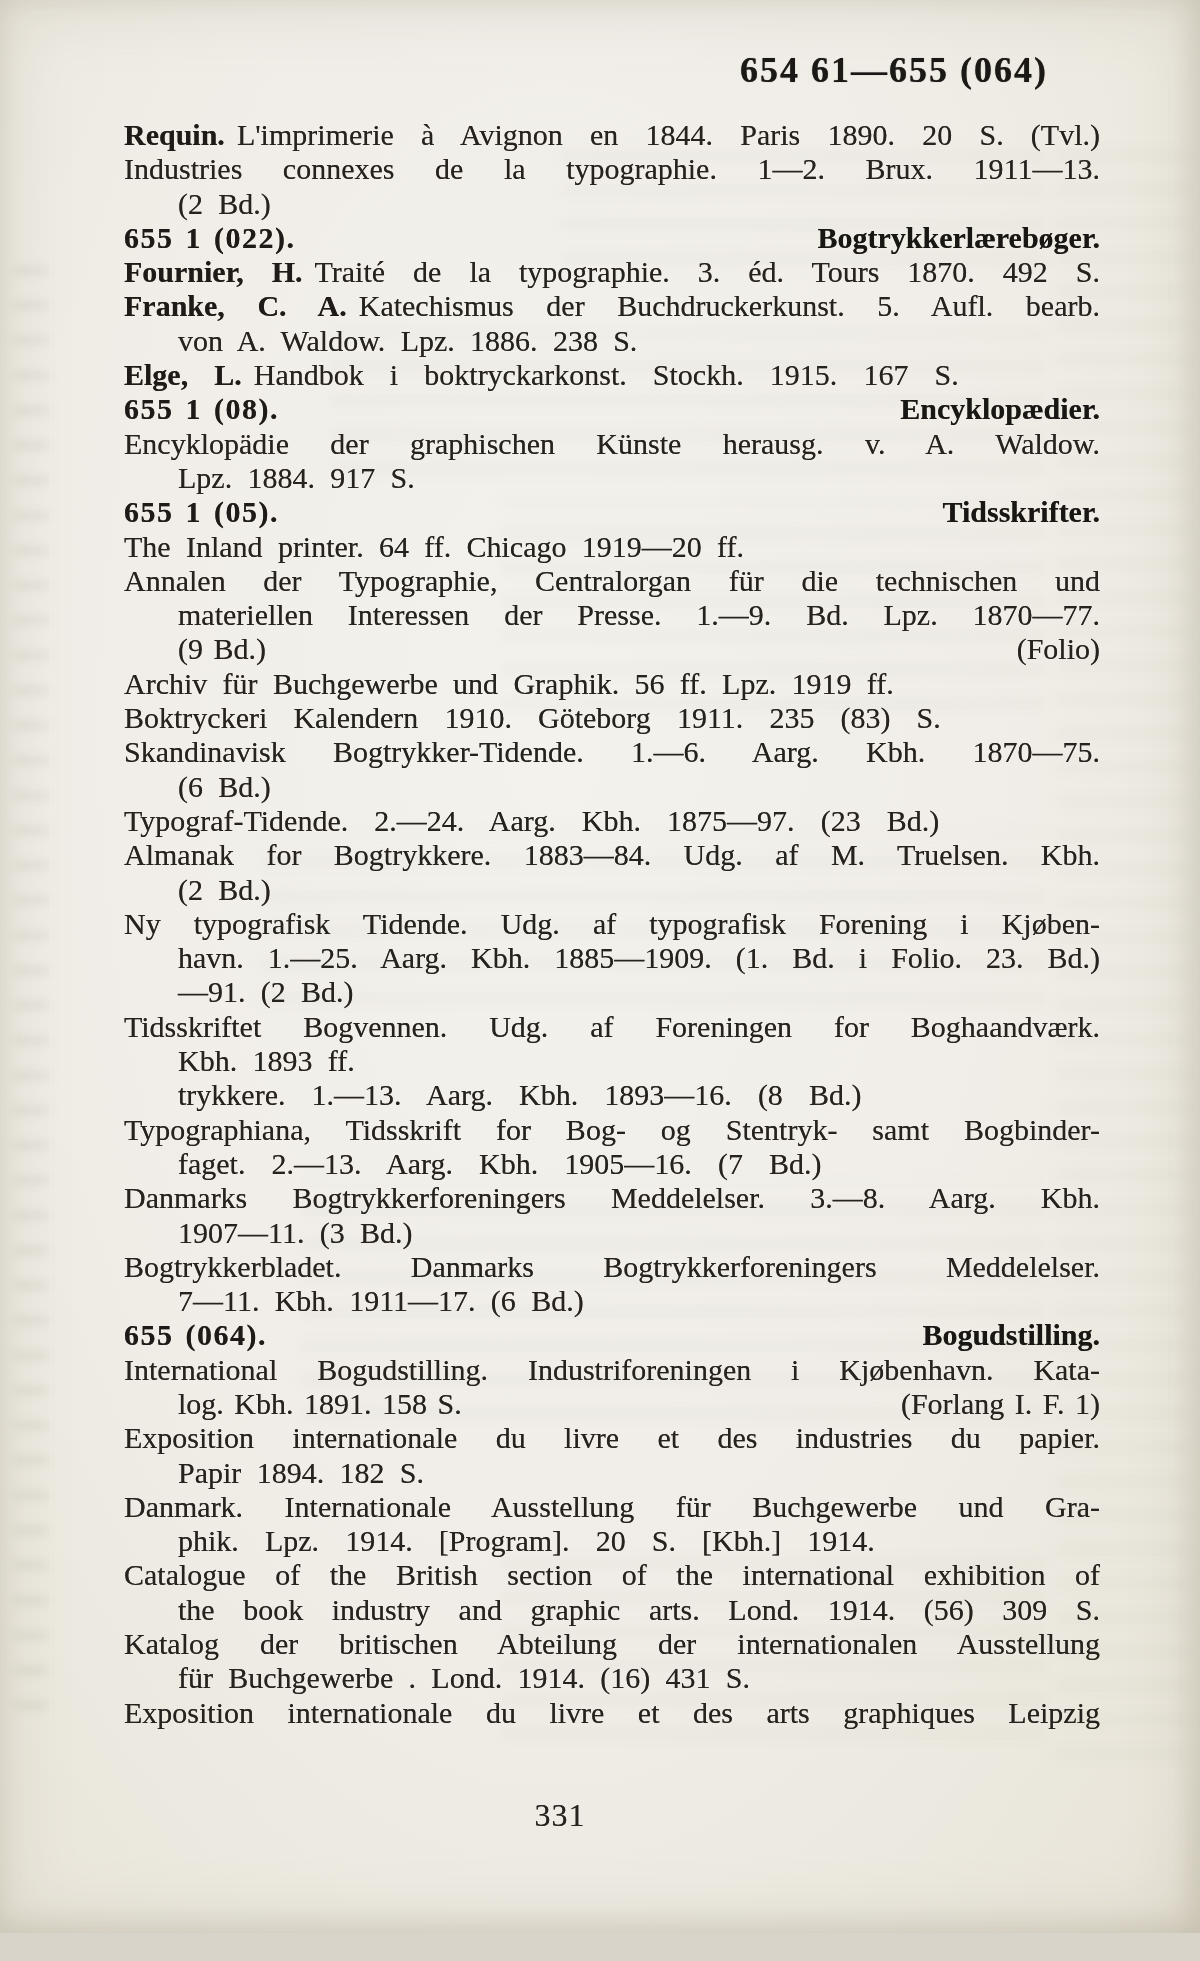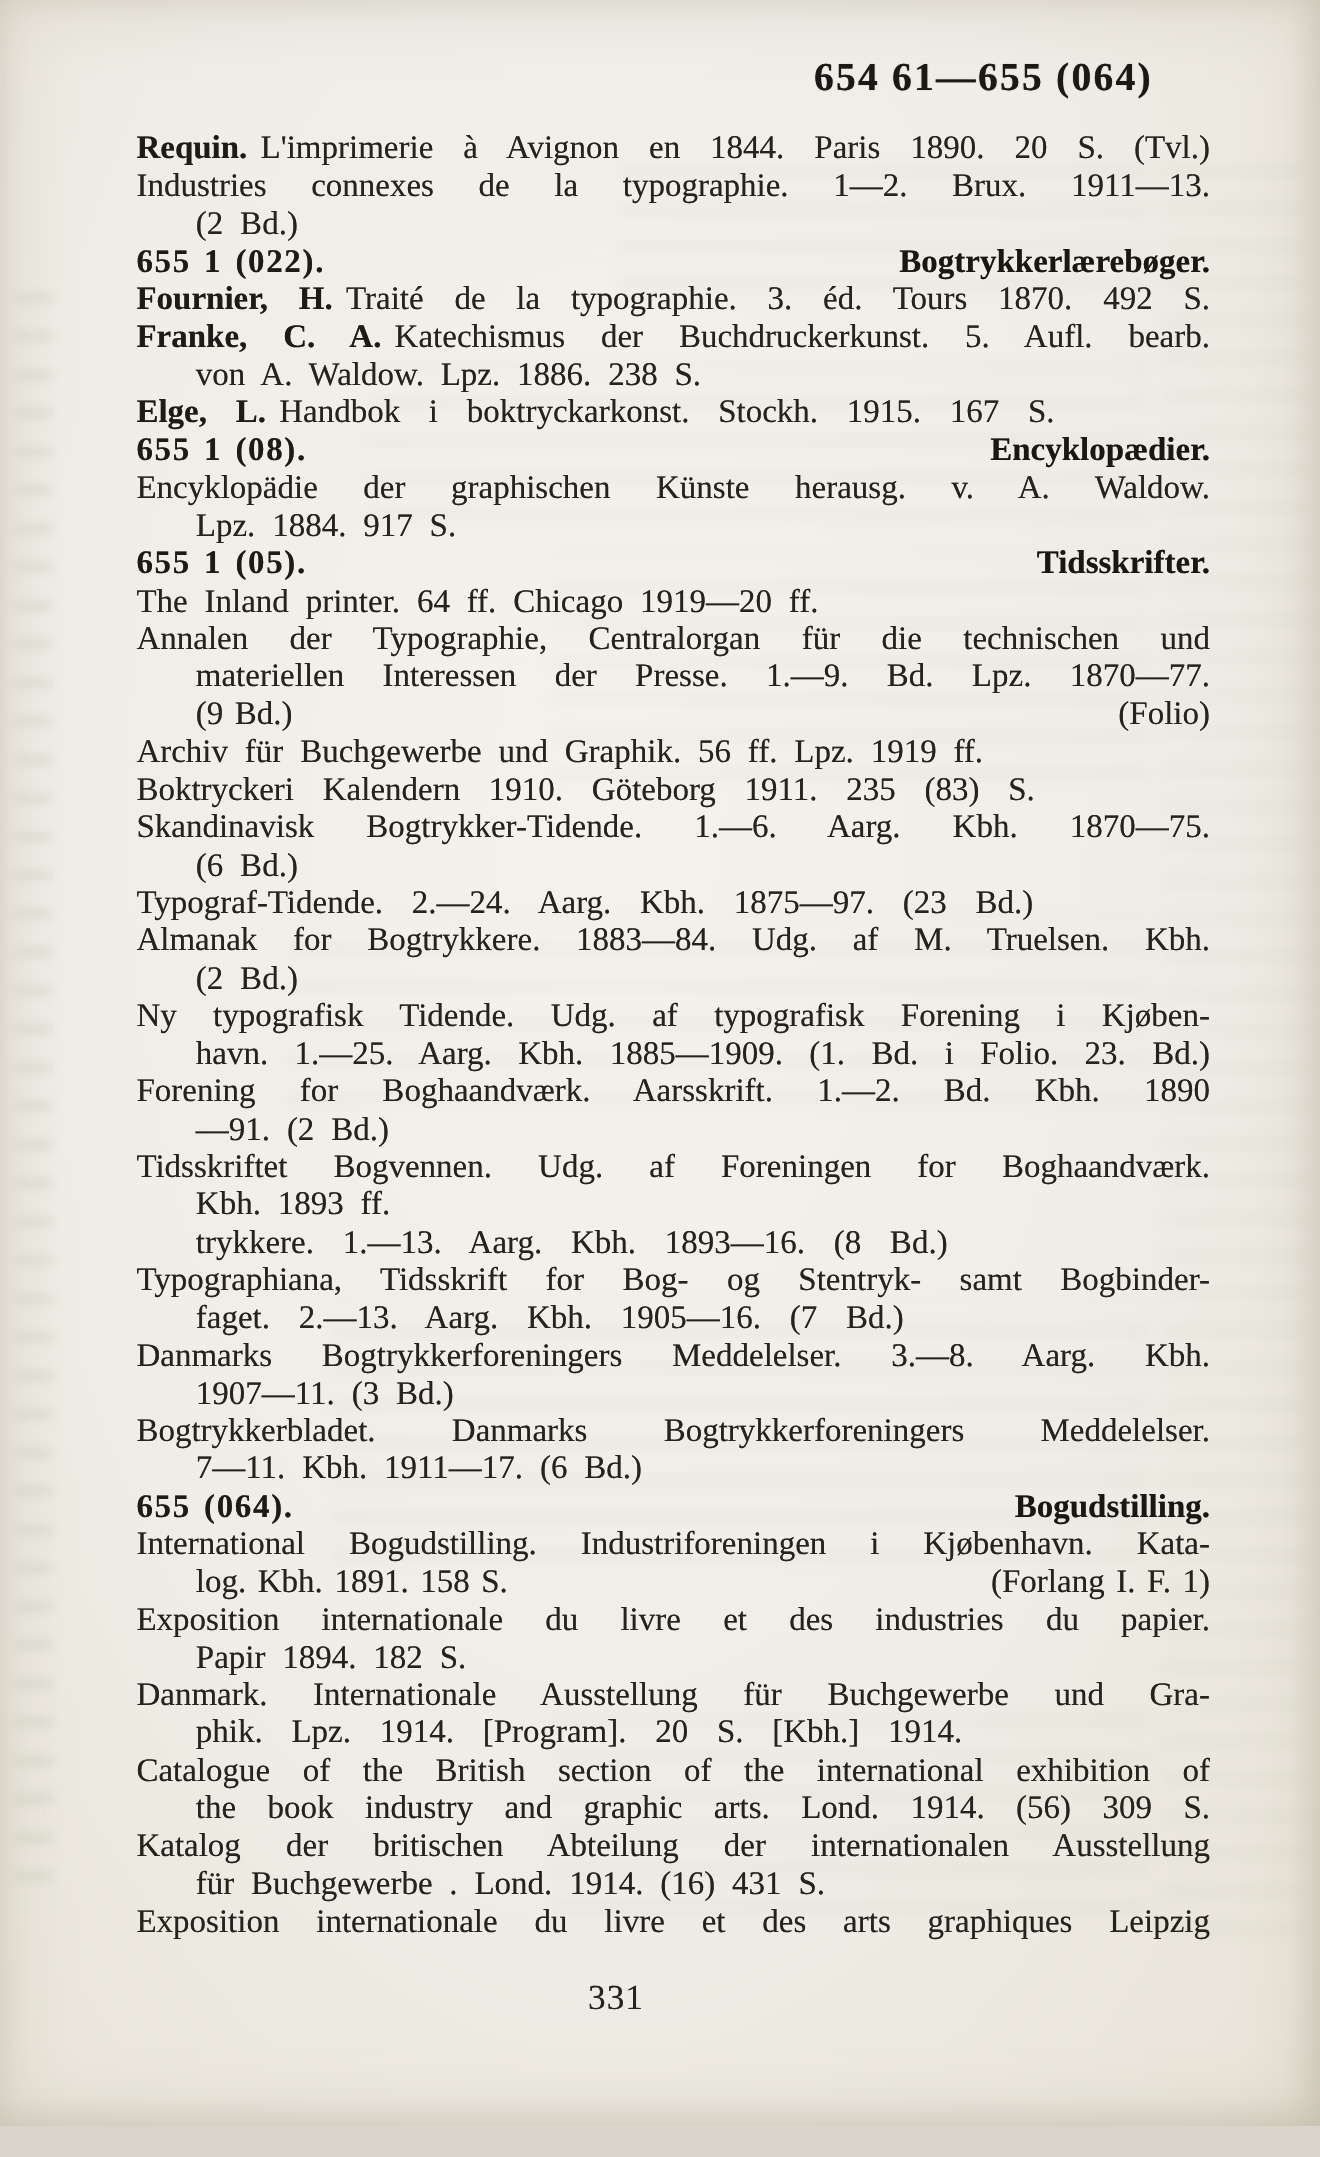--- a/index.html
+++ b/index.html
@@ -125,21 +125,20 @@
       </div>
       <div class="line left"><span class="l"><span>Archiv für Buchgewerbe und Graphik. 56 ff. Lpz. 1919 ff.</span></span></div>
       <div class="line left wide"><span class="l"><span>Boktryckeri Kalendern 1910. Göteborg 1911. 235 (83) S.</span></span></div>
       <div class="line just"><span class="l"><span>Skandinavisk Bogtrykker-Tidende. 1.—6. Aarg. Kbh. 1870—75.</span></span></div>
       <div class="line left indent"><span class="l"><span>(6 Bd.)</span></span></div>
       <div class="line left wide"><span class="l"><span>Typograf-Tidende. 2.—24. Aarg. Kbh. 1875—97. (23 Bd.)</span></span></div>
       <div class="line just"><span class="l"><span>Almanak for Bogtrykkere. 1883—84. Udg. af M. Truelsen. Kbh.</span></span></div>
       <div class="line left indent"><span class="l"><span>(2 Bd.)</span></span></div>
       <div class="line just"><span class="l"><span>Ny typografisk Tidende. Udg. af typografisk Forening i Kjøben-</span></span></div>
       <div class="line just indent"><span class="l"><span>havn. 1.—25. Aarg. Kbh. 1885—1909. (1. Bd. i Folio. 23. Bd.)</span></span></div>
-      <div class="line just"><span class="l"><span>Forening for Boghaandværk. Aarsskrift. 1.—2. Bd. Kbh. 1890</span></span></div>
       <div class="line left indent"><span class="l"><span>—91. (2 Bd.)</span></span></div>
       <div class="line just"><span class="l"><span>Tidsskriftet Bogvennen. Udg. af Foreningen for Boghaandværk.</span></span></div>
       <div class="line left indent"><span class="l"><span>Kbh. 1893 ff.</span></span></div>
       <div class="line left indent wide"><span class="l"><span>trykkere. 1.—13. Aarg. Kbh. 1893—16. (8 Bd.)</span></span></div>
       <div class="line just"><span class="l"><span>Typographiana, Tidsskrift for Bog- og Stentryk- samt Bogbinder-</span></span></div>
       <div class="line left indent wide"><span class="l"><span>faget. 2.—13. Aarg. Kbh. 1905—16. (7 Bd.)</span></span></div>
       <div class="line just"><span class="l"><span>Danmarks Bogtrykkerforeningers Meddelelser. 3.—8. Aarg. Kbh.</span></span></div>
       <div class="line left indent"><span class="l"><span>1907—11. (3 Bd.)</span></span></div>
       <div class="line just"><span class="l"><span>Bogtrykkerbladet. Danmarks Bogtrykkerforeningers Meddelelser.</span></span></div>
       <div class="line left indent"><span class="l"><span>7—11. Kbh. 1911—17. (6 Bd.)</span></span></div>

